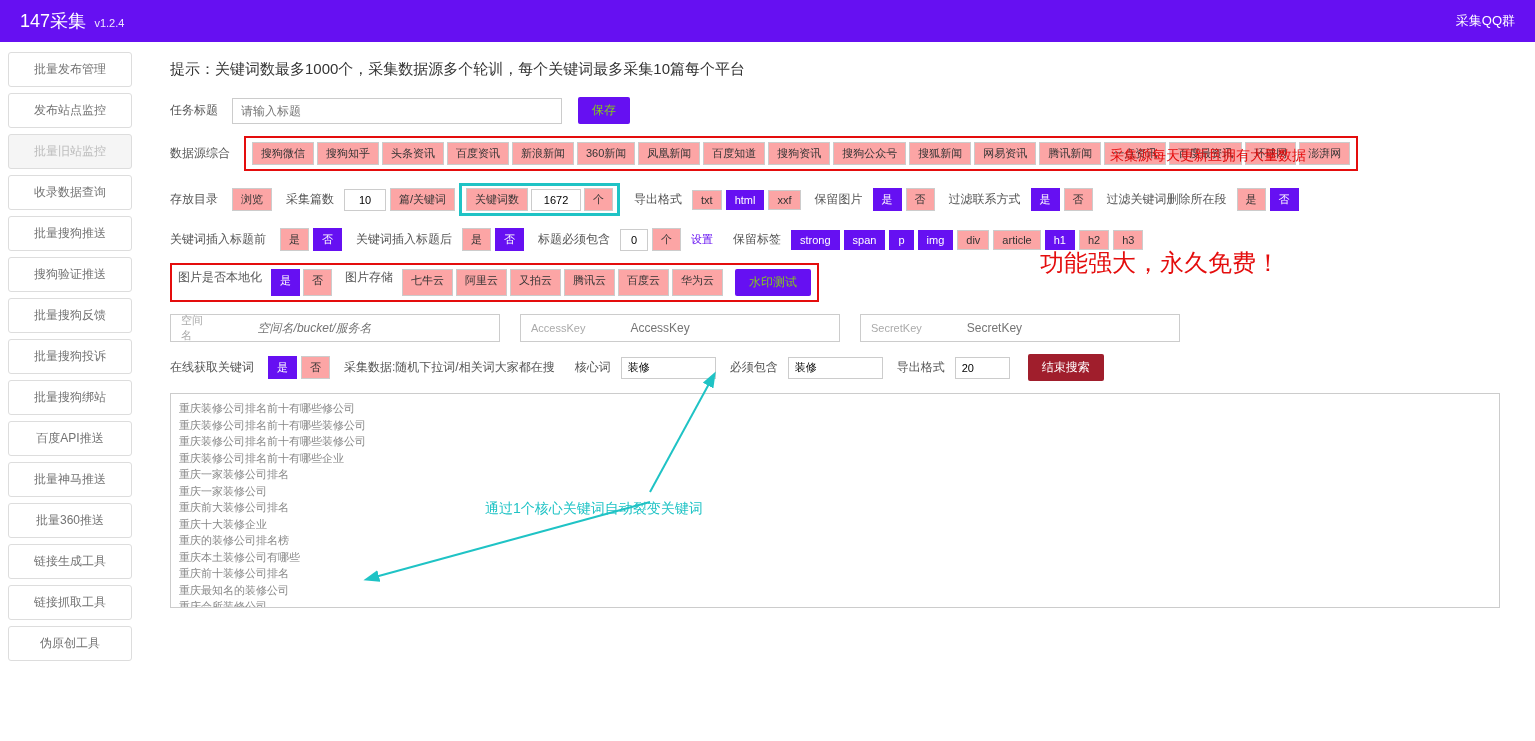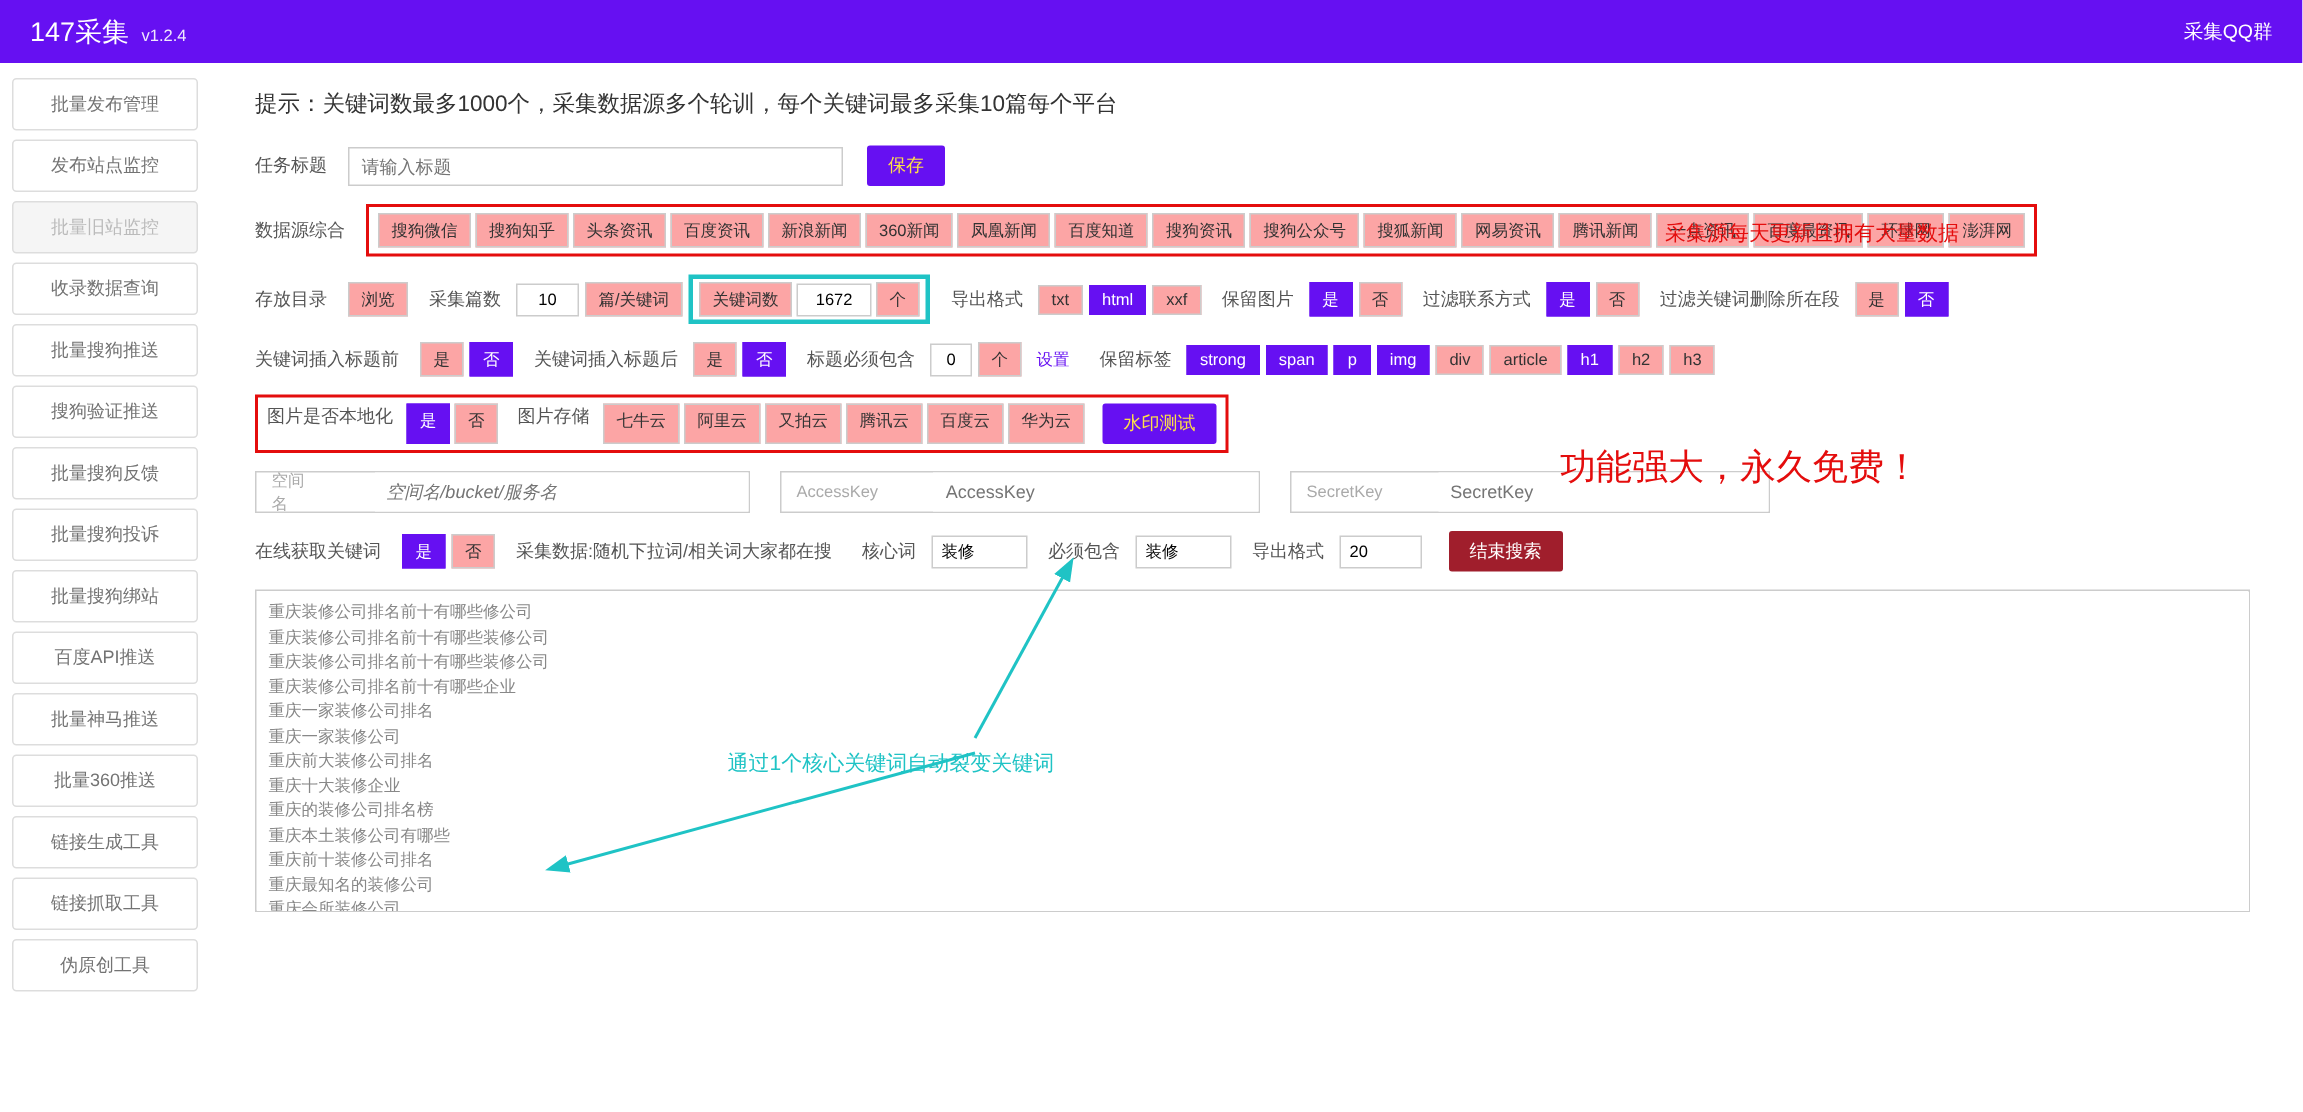--- a/index.html
+++ b/index.html
@@ -14,26 +14,26 @@
 .sidebar-item.active { color: #6610f2; border-color: #e40d0d; border-width: 2px; }
 .sidebar-item.disabled { color: #bbb; background: #f5f5f5; }
 .main { flex: 1; padding: 18px 35px 18px 30px; position: relative; }
 .tip { font-size: 15px; margin-bottom: 18px; }
 .row { display: flex; align-items: center; margin-bottom: 12px; flex-wrap: wrap; gap: 4px; }
 .row-label { font-size: 12px; color: #555; margin-right: 10px; white-space: nowrap; }
 .row-label-sm { font-size: 12px; color: #555; margin-right: 6px; margin-left: 10px; white-space: nowrap; }
 .text-input { border: 1px solid #ccc; height: 26px; padding: 0 8px; font-size: 12px; }
 .text-input.wide { width: 330px; }
 .btn { padding: 5px 14px; border: none; cursor: pointer; font-size: 12px; border-radius: 2px; }
-.btn-purple { background: #6610f2; color: #fde047; font-family: Liberation Serif, serif; }
+.btn-purple { background: #6610f2; color: #84cc16; font-family: Liberation Serif, serif; }
 .btn-dark-red { background: #a01e2c; color: #fff; }
 .tag { display: inline-block; padding: 3px 8px; border: 1px solid #ccc; font-size: 11px; cursor: pointer; background: #fca5a5; white-space: nowrap; }
 .tag.active { background: #6610f2; color: #fff; border-color: #6610f2; }
 .mini-input { border: 1px solid #ccc; height: 22px; width: 42px; padding: 0 4px; text-align: center; font-size: 11px; }
-.mini-input-md { border: 1px solid #ccc; height: 22px; width: 64px; padding: 0 6px; font-size: 11px; }
+.mini-input-md { border: 1px solid #ccc; height: 22px; width: 95px; padding: 0 6px; font-size: 11px; }
 .red-box { border: 2px solid #e40d0d; padding: 4px 6px; display: inline-flex; gap: 3px; flex-wrap: wrap; }
 .cyan-box { border: 3px solid #1fc3c5; padding: 2px 4px; display: inline-flex; align-items: center; gap: 3px; }
 .annotation-red { color: #e40d0d; font-size: 14px; position: absolute; }
 .annotation-red.big { font-size: 24px; font-weight: normal; }
 .annotation-cyan { color: #1fc3c5; font-size: 14px; position: absolute; }
 .link-purple { color: #6610f2; font-size: 11px; }
 .prefixed-input { display: inline-flex; border: 1px solid #ccc; height: 28px; align-items: center; gap: 27px; }
 .prefixed-input .prefix { padding: 0 10px; color: #aaa; font-size: 11px; border-right: none; }
 .prefixed-input input { border: none; outline: none; padding: 0 8px; font-size: 12px; height: 100%; }
 .keywords-area { width: 100%; height: 215px; border: 1px solid #ccc; padding: 6px 8px; font-size: 11px; line-height: 1.5; color: #888; overflow-y: scroll; resize: none; font-family: inherit; }
@@ -166,21 +166,21 @@
         <span class="row-label-sm">图片存储</span>
         <span class="tag">七牛云</span>
         <span class="tag">阿里云</span>
         <span class="tag">又拍云</span>
         <span class="tag">腾讯云</span>
         <span class="tag">百度云</span>
         <span class="tag">华为云</span>
         <span style="width:6px"></span>
         <button class="btn btn-purple">水印测试</button>
       </div>
-      <span class="annotation-red big" style="left:900px; top:205px;margin-top:48px;">功能强大，永久免费！</span>
+      <span class="annotation-red big" style="left:900px; top:205px;">功能强大，永久免费！</span>
     </div>
 
     
     <div class="row" style="gap:20px">
       <div class="prefixed-input" style="width:330px">
         <span class="prefix">空间名</span>
         <input style="width: 260px; font-style: italic;" placeholder="空间名/bucket/服务名">
       </div>
       <div class="prefixed-input" style="width:320px">
         <span class="prefix">AccessKey</span>

